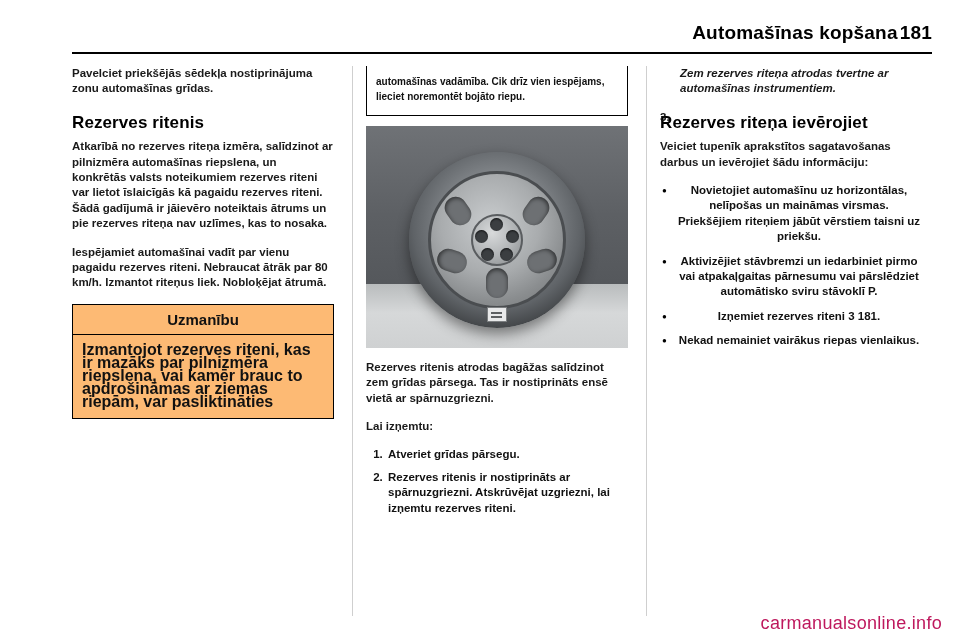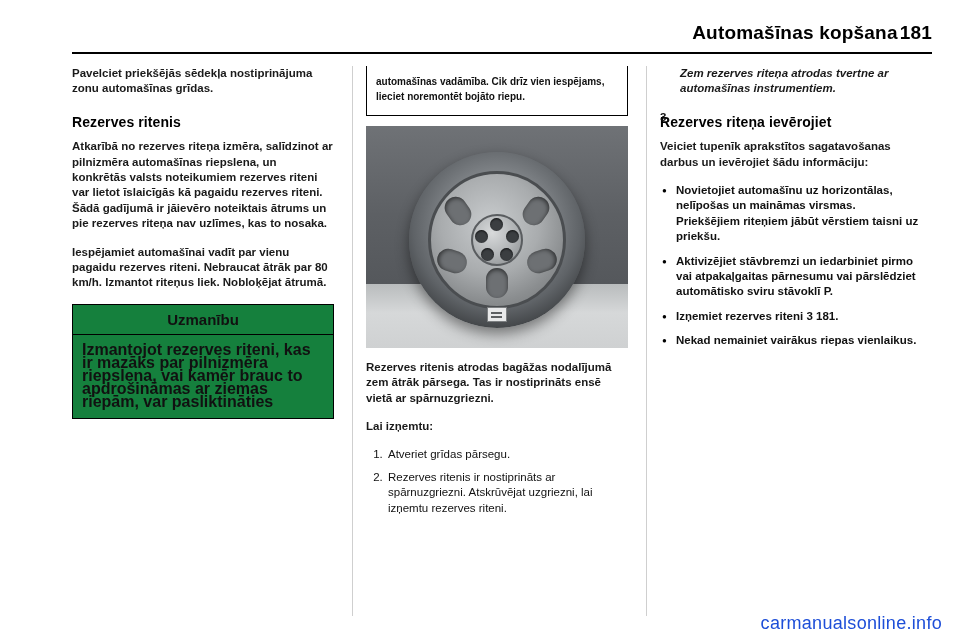--- a/index.html
+++ b/index.html
@@ -65,32 +65,32 @@
   }
   .cd1 { left: 352px; }
   .cd2 { left: 646px; }
 
   p.body {
     margin: 0 0 13px 0;
     font-weight: bold;
     color: #1a1a1a;
   }
   h2.section {
-    font-size: 14px;
+    font-size: 17px;
     font-weight: bold;
     margin: 18px 0 9px 0;
     color: #000;
     letter-spacing: .1px;
   }
 
   
   .notice {
     border: 1px solid #000;
     margin: 6px 0 0 0;
-    background: #15803d;
+    background: #fdba74;
   }
   .notice-title {
     text-align: center;
     font-size: 15px;
     font-weight: bold;
     padding: 7px 4px 7px 4px;
     border-bottom: 1px solid #000;
     font-family: "Liberation Sans", sans-serif;
   }
   .notice-body {
@@ -180,53 +180,54 @@
     position: absolute;
     left: 3px; top: 4px;
     width: 11px; height: 2px;
     background: #5c5f61;
     box-shadow: 0 4px 0 #5c5f61;
   }
   
   ol.steps {
     margin: 0 0 12px 0;
     padding-left: 20px;
-    font-weight: normal;
+    font-weight: bold;
   }
   ol.steps li {
     margin-bottom: 7px;
     padding-left: 2px;
   }
   ul.bullets {
     margin: 0 0 12px 0;
     padding-left: 16px;
     list-style: none;
   }
   ul.bullets li {
     position: relative;
     margin-bottom: 9px;
     padding-left: 0;
     font-weight: bold;
+    text-align: center;
   }
   ul.bullets li:before {
     content: "\25CF";
     position: absolute;
     left: -14px;
     top: 0;
     font-size: 8px;
     line-height: 16px;
     color: #000;
   }
   
   .watermark {
     position: absolute;
     right: 18px;
     bottom: 8px;
     font-size: 18px;
-    color: #1d4ed8;
+    color: #be185d;
     font-weight: normal;
     letter-spacing: .3px;
   }
 </style>
 </head>
 <body>
 
 <div class="page">
 
   <div class="header">
@@ -268,21 +269,21 @@
             <div class="fig-hole" style="left:2px; top:14px;"></div>
             <div class="fig-hole" style="right:2px; top:14px;"></div>
             <div class="fig-hole" style="left:8px; bottom:3px;"></div>
             <div class="fig-hole" style="right:8px; bottom:3px;"></div>
           </div>
         </div>
       </div>
       <div class="fig-plate"></div>
     </div>
 
-    <p class="body">Rezerves ritenis atrodas bagāžas nodalījumā zem ātrāk pārsega. Tas ir nostiprināts ensē vietā ar spārnuzgriezni.</p>
+    <p class="body">Rezerves ritenis atrodas bagāžas salīdzinot zem grīdas pārsega. Tas ir nostiprināts ensē vietā ar spārnuzgriezni.</p>
     <p class="body">Lai izņemtu:</p>
 
     <ol class="steps">
       <li>Atveriet grīdas pārsegu.</li>
       <li>Rezerves ritenis ir nostiprināts ar spārnuzgriezni. Atskrūvējat uzgriezni, lai izņemtu rezerves riteni.</li>
     </ol>
   </div>
 
   <div class="col col3">
     <p class="body" style="margin-left:20px;font-style:italic;">Zem rezerves riteņa atrodas tvertne ar automašīnas instrumentiem.</p>

